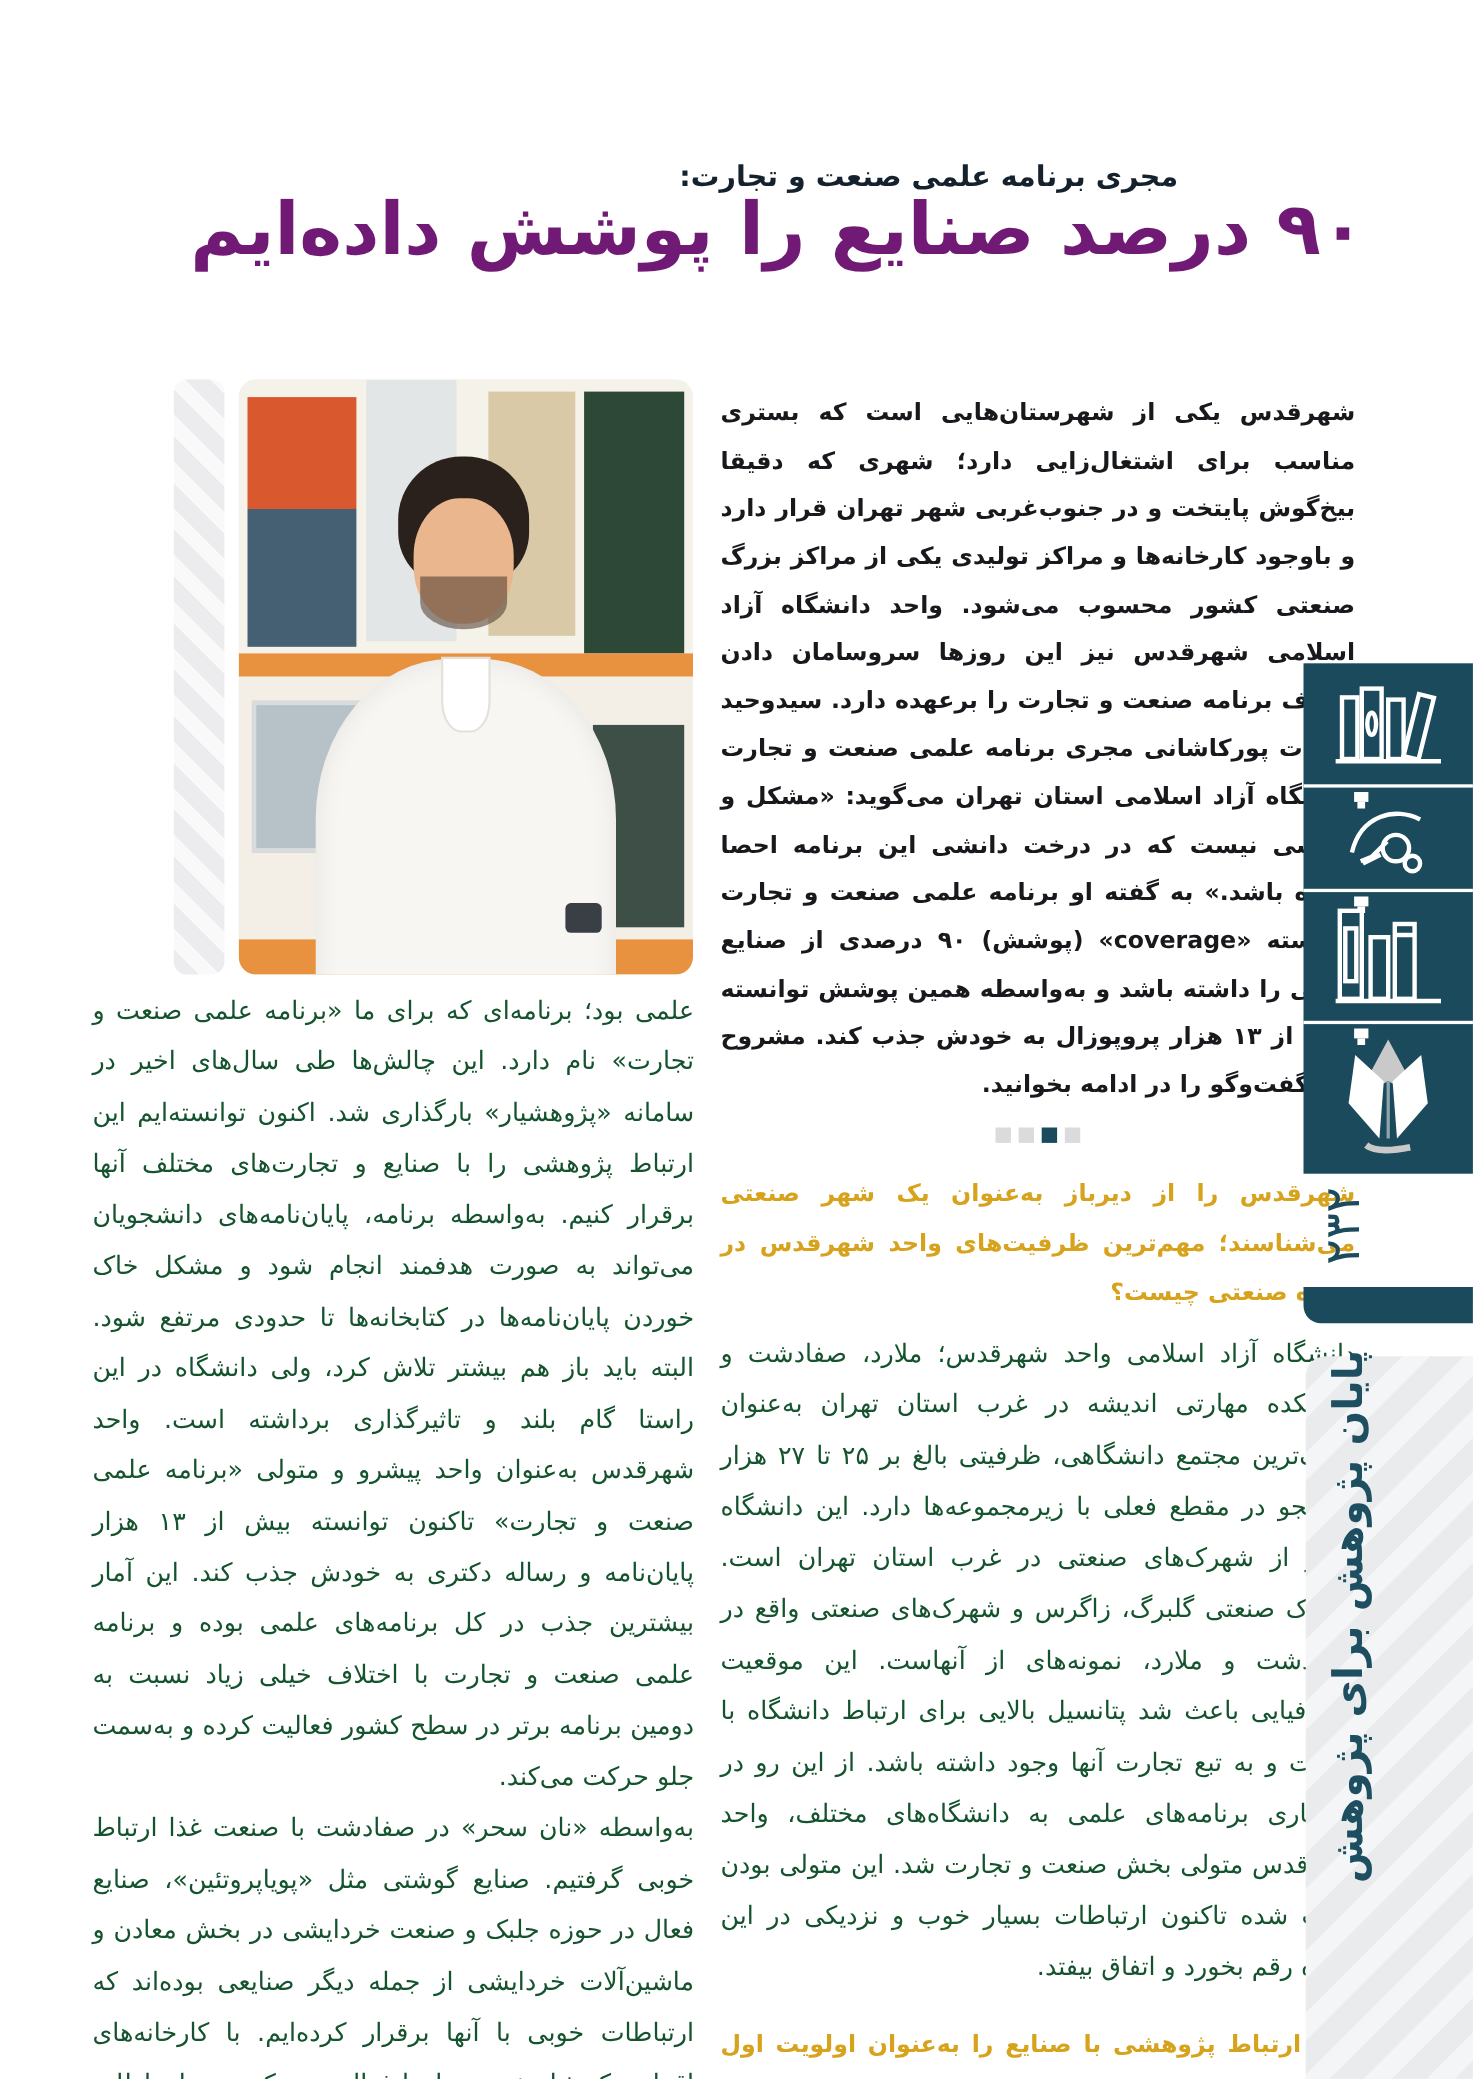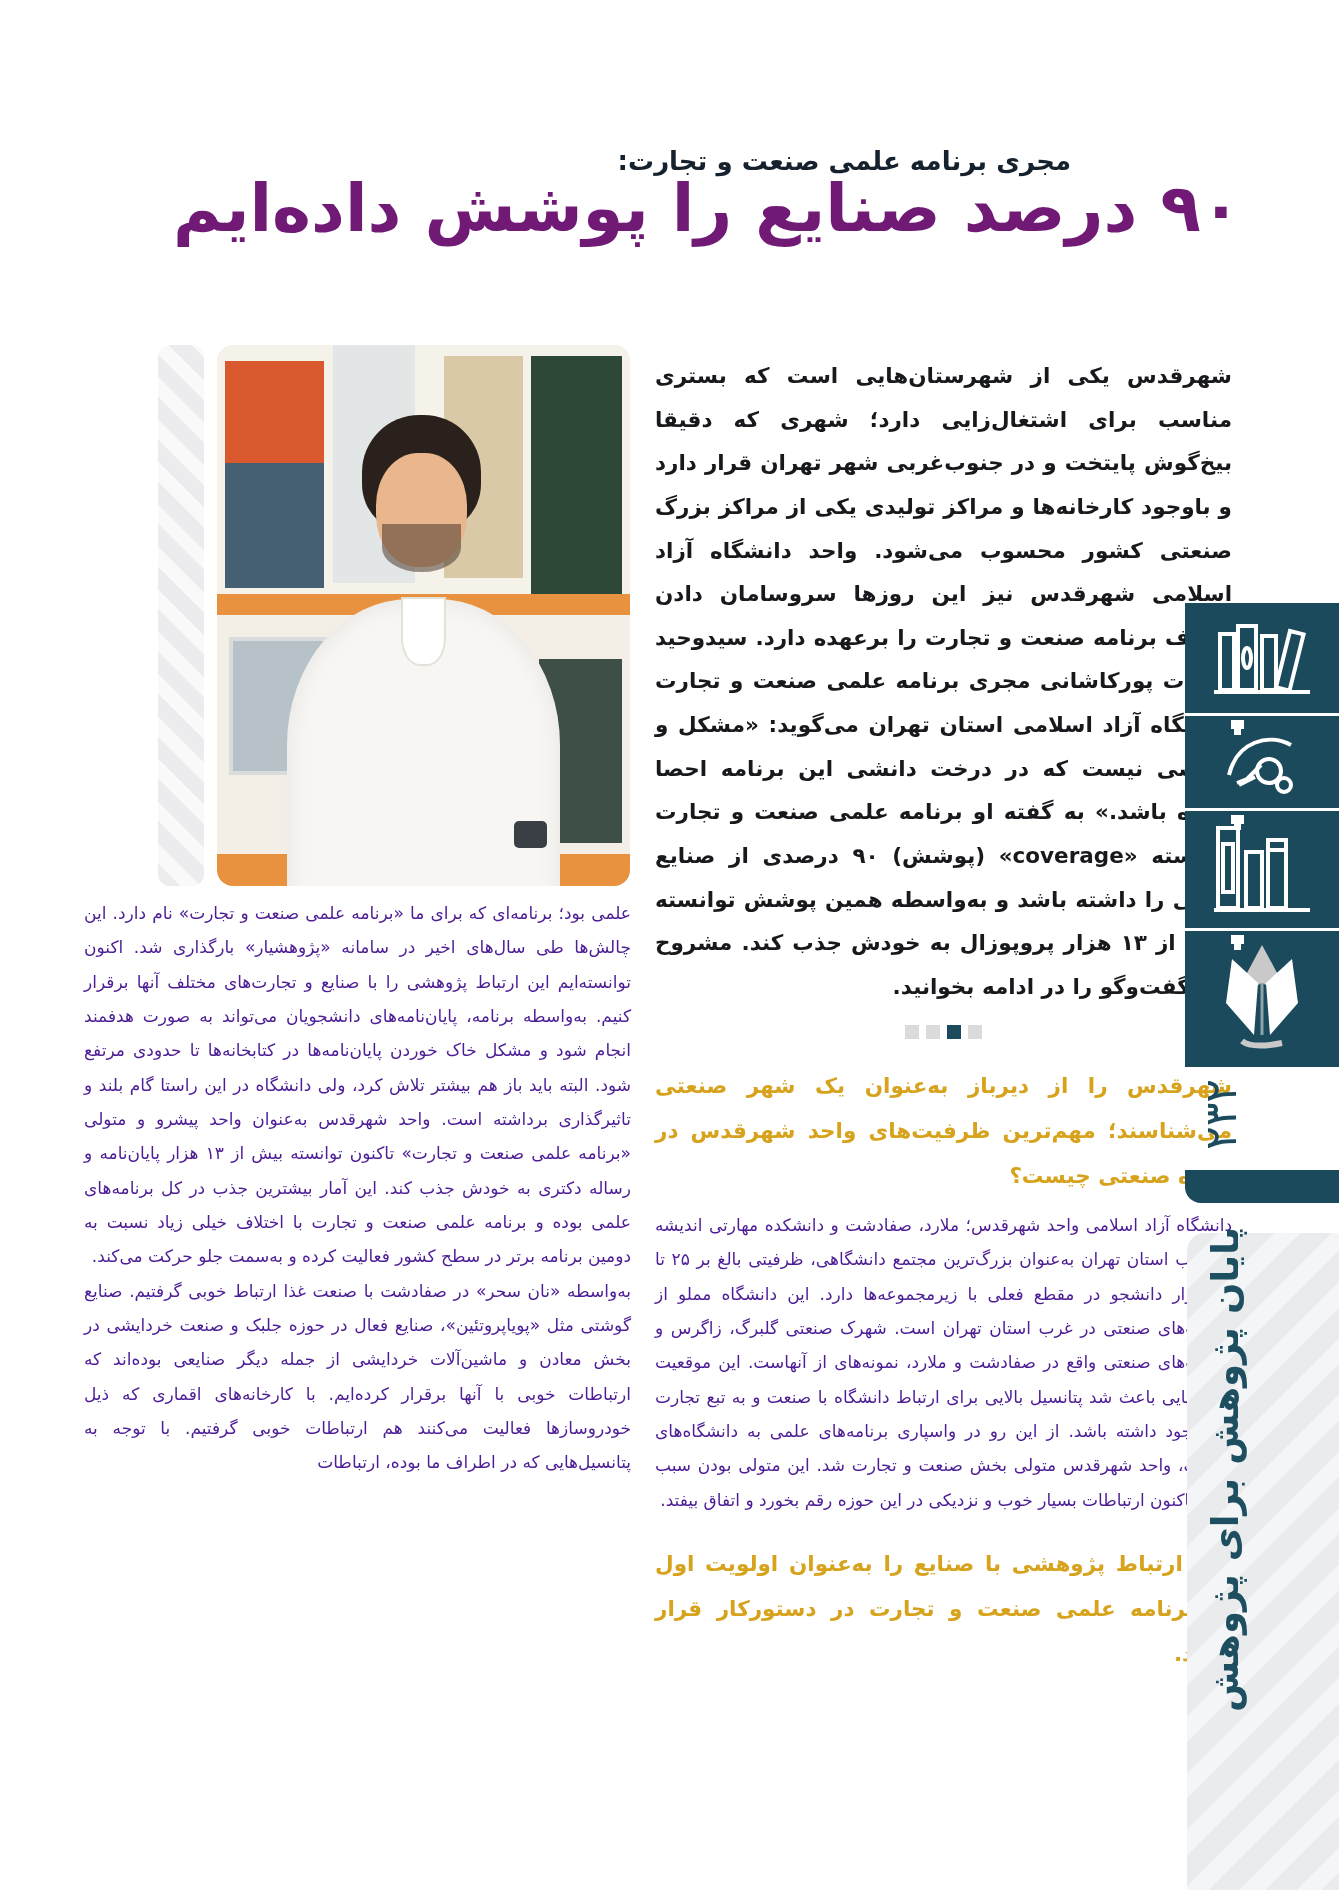--- a/index.html
+++ b/index.html
@@ -33,21 +33,21 @@
            box-shadow:inset 0 0 24px rgba(0,0,0,.08);}
   .ph-collar{top:47%;left:45%;width:10%;height:12%;background:#ffffff;border-radius:0 0 40% 40%;
              box-shadow:0 0 0 2px #e4e1da;}
   .ph-watch{top:88%;left:72%;width:8%;height:5%;background:#3a3f45;border-radius:5px;}
 
   
   .col{position:absolute;text-align:justify;}
   .col-right{top:354px;right:107px;width:577px;}
   .col-left{top:896px;right:708px;width:547px;}
   .intro{margin:0;font-size:21.5px;font-weight:bold;line-height:2.03;color:#17191c;}
-  .answer{margin:0;font-size:17px;line-height:2.02;color:#4c1d95;}
+  .answer{margin:0;font-size:23px;line-height:2.02;color:#14532d;}
   .question{margin:24px 0 10px;font-size:21.5px;font-weight:bold;line-height:2.1;color:#d7a31d;}
   .dots{display:flex;direction:ltr;justify-content:center;gap:7px;margin:16px 0 4px;}
   .dot{width:14px;height:14px;background:#d9dbdd;}
   .dot.active{background:#1b4a5c;}
 
   
   .rail-icons{position:absolute;top:603px;left:1185px;width:154px;height:464px;background:#1b4a5c;
               display:flex;flex-direction:column;}
   .icon-cell{position:relative;display:flex;align-items:center;justify-content:center;}
   .c1{height:110px;border-bottom:3px solid #fff;}

